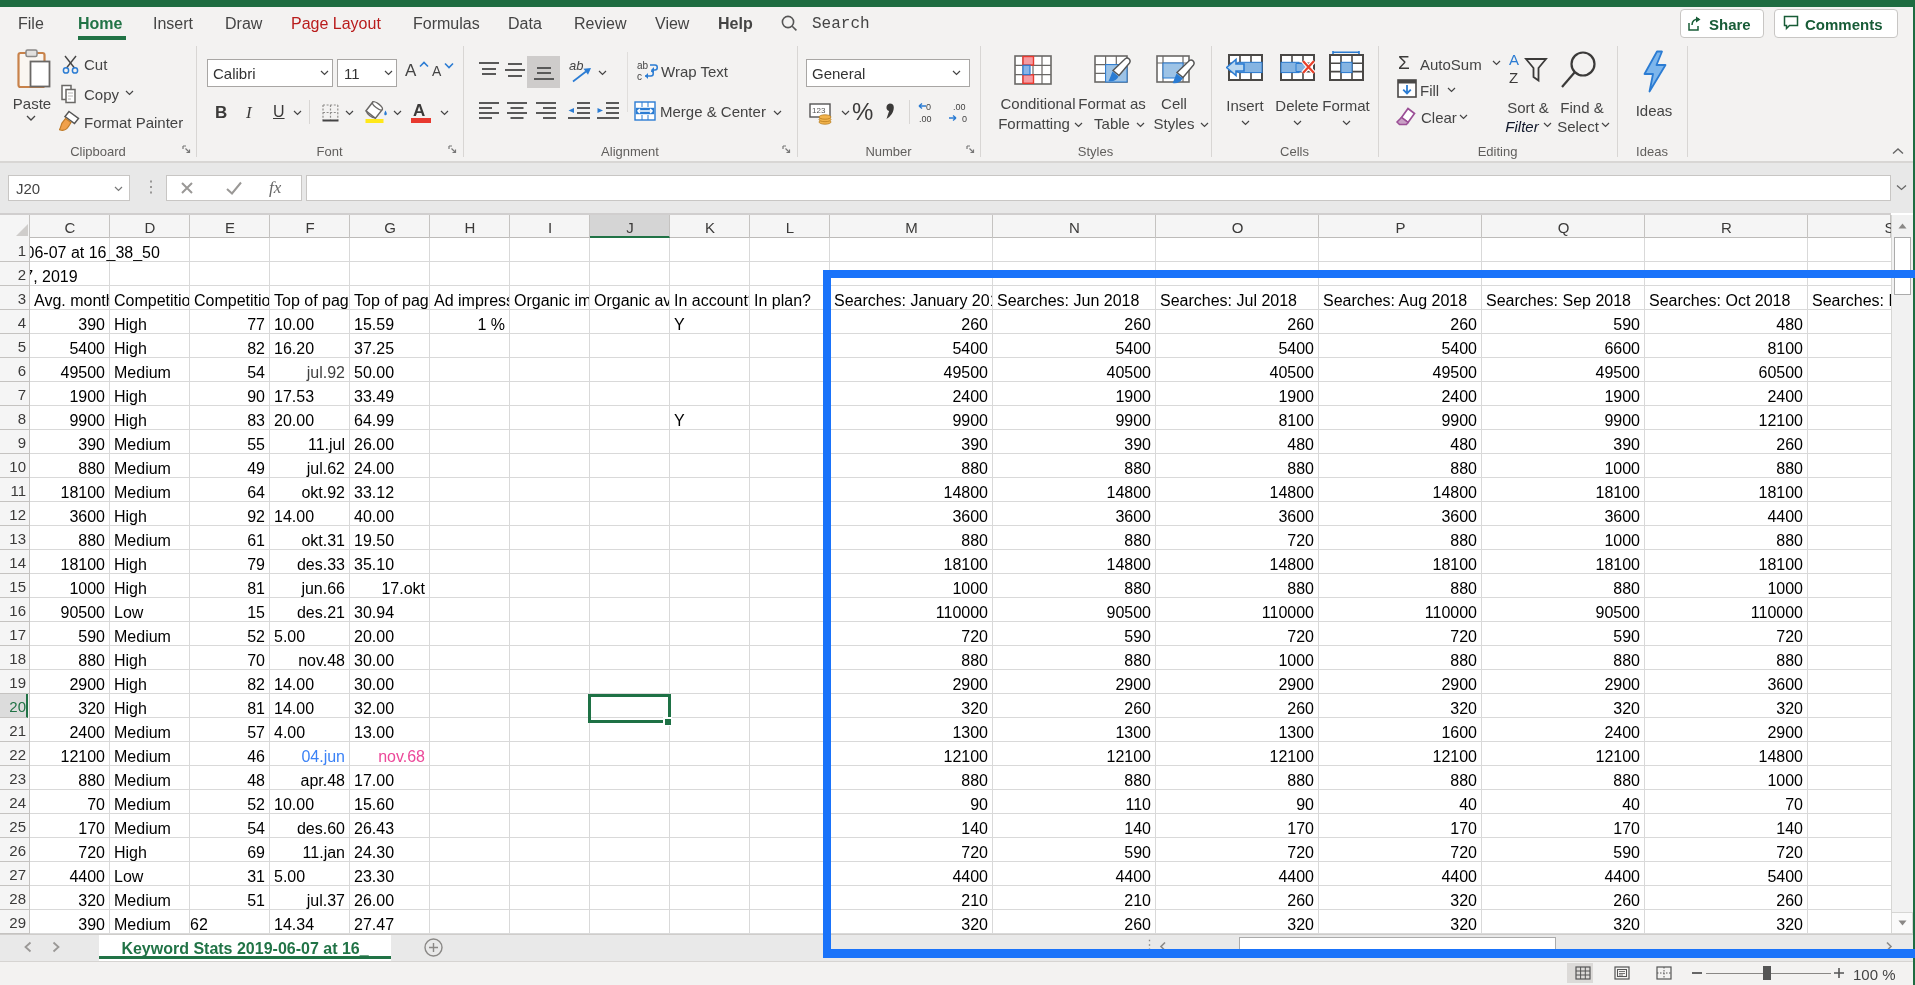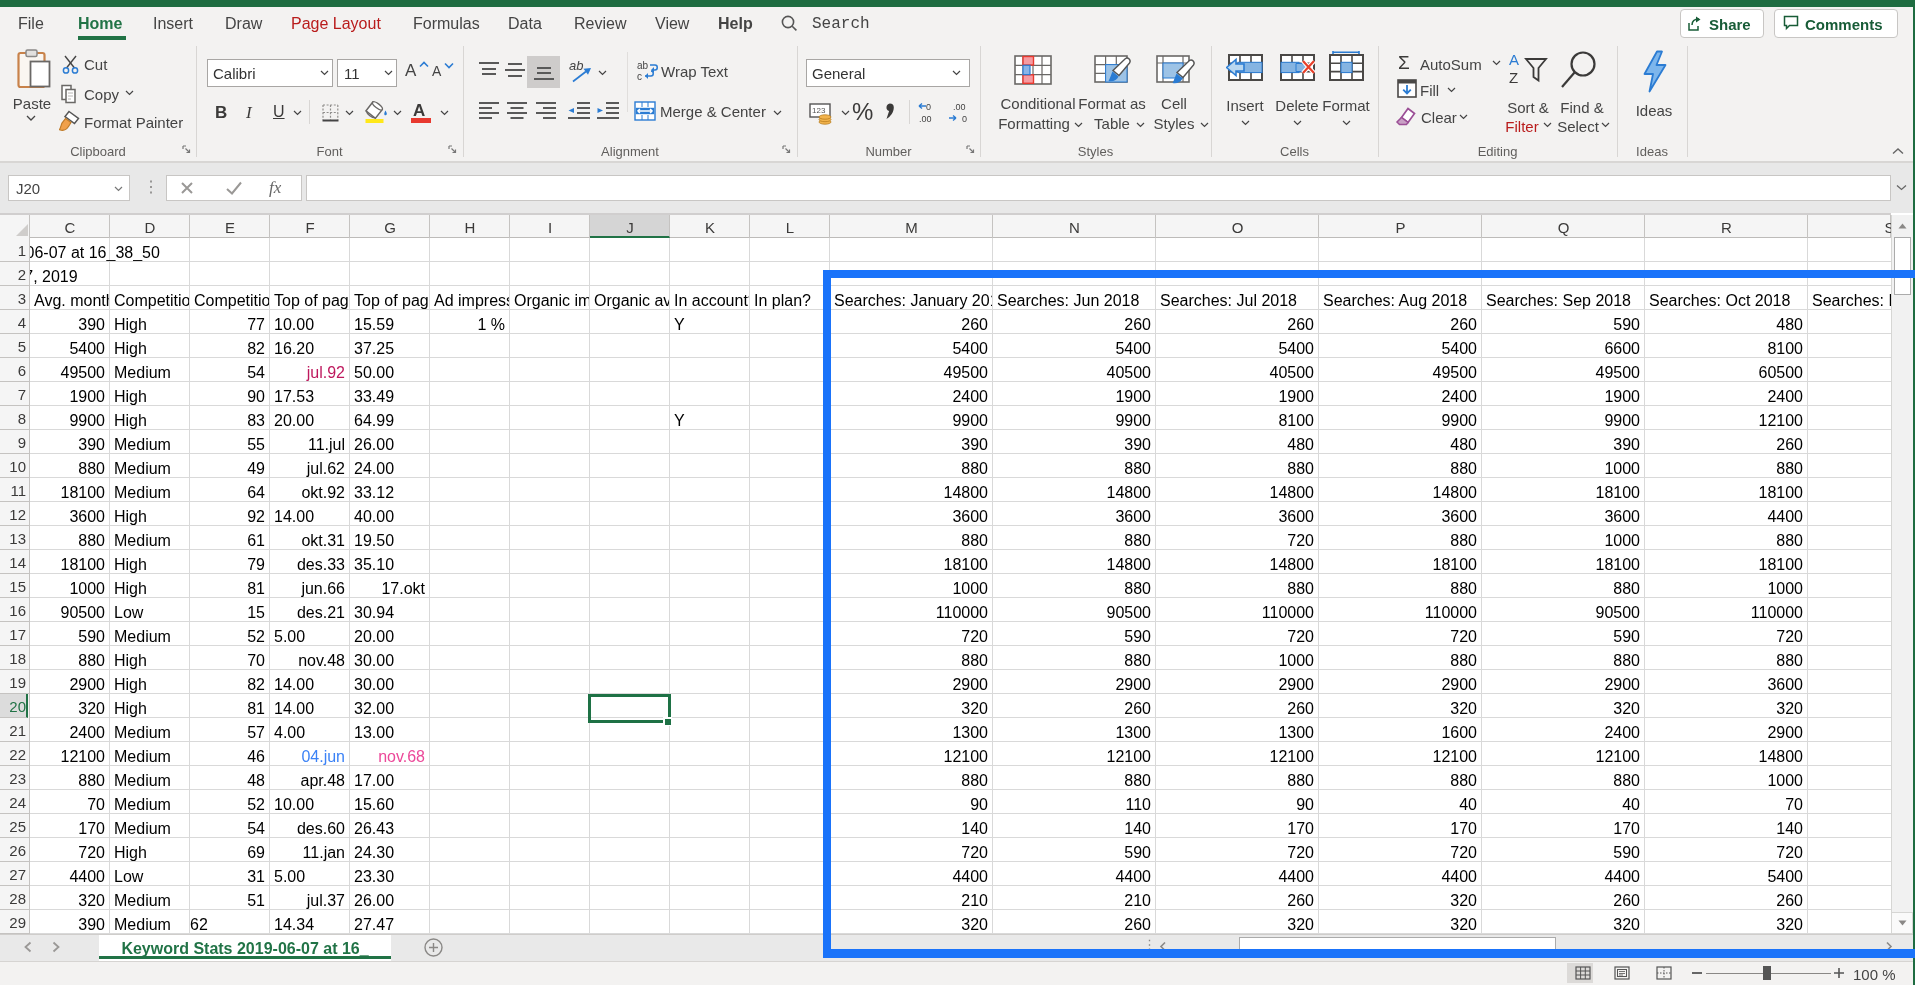--- a/index.html
+++ b/index.html
@@ -352,21 +352,21 @@
     <div class="t" style="left:1421px;top:110px;font-size:15px;color:#444;">Clear</div>
     <svg class="abs" style="left:1459px;top:114px" width="9" height="6" viewBox="0 0 9 6">
       <path d="M1 1 L4.5 4.5 L8 1" fill="none" stroke="#444" stroke-width="1.2"></path>
     </svg>
     <div class="t" style="left:1509px;top:52px;font-size:15px;color:#2b7cd3;">A</div>
     <div class="t" style="left:1509px;top:70px;font-size:15px;color:#3b3a39;">Z</div>
     <svg class="abs" style="left:1524px;top:57px" width="24" height="26" viewBox="0 0 24 26">
 <path d="M2 2 h20 l-7.5 9 v12.5 l-5-3.5 v-9z" fill="none" stroke="#3b3a39" stroke-width="1.8"></path>
 </svg>
     <div class="t" style="left:1490px;top:100px;width:76px;text-align:center;font-size:15px;color:#444;">Sort &amp;</div>
-    <div class="t" style="left:1484px;top:119px;width:76px;text-align:center;font-size:15px;color:#b91c1c;">Filter</div>
+    <div class="t" style="left:1484px;top:119px;width:76px;text-align:center;font-size:15px;color:#0f172a;font-style:italic;">Filter</div>
     <svg class="abs" style="left:1543px;top:122px" width="9" height="6" viewBox="0 0 9 6">
       <path d="M1 1 L4.5 4.5 L8 1" fill="none" stroke="#444" stroke-width="1.2"></path>
     </svg>
     <svg class="abs" style="left:1559px;top:50px" width="40" height="40" viewBox="0 0 40 40">
 <circle cx="24" cy="14" r="11.5" fill="none" stroke="#3b3a39" stroke-width="2.2"></circle>
 <line x1="15.5" y1="22.5" x2="3" y2="37" stroke="#3b3a39" stroke-width="2.2"></line>
 </svg>
     <div class="t" style="left:1544px;top:100px;width:76px;text-align:center;font-size:15px;color:#444;">Find &amp;</div>
     <div class="t" style="left:1540px;top:119px;width:76px;text-align:center;font-size:15px;color:#444;">Select</div>
     <svg class="abs" style="left:1601px;top:122px" width="9" height="6" viewBox="0 0 9 6">
@@ -554,21 +554,21 @@
     <div class="cell" style="left:354px;top:337px;width:75px;text-align:left;font-size:16px;color:#000">37.25</div>
     <div class="cell" style="left:830px;top:337px;width:158px;text-align:right;font-size:16px;color:#000">5400</div>
     <div class="cell" style="left:993px;top:337px;width:158px;text-align:right;font-size:16px;color:#000">5400</div>
     <div class="cell" style="left:1156px;top:337px;width:158px;text-align:right;font-size:16px;color:#000">5400</div>
     <div class="cell" style="left:1319px;top:337px;width:158px;text-align:right;font-size:16px;color:#000">5400</div>
     <div class="cell" style="left:1482px;top:337px;width:158px;text-align:right;font-size:16px;color:#000">6600</div>
     <div class="cell" style="left:1645px;top:337px;width:158px;text-align:right;font-size:16px;color:#000">8100</div>
     <div class="cell" style="left:30px;top:361px;width:75px;text-align:right;font-size:16px;color:#000">49500</div>
     <div class="cell" style="left:114px;top:361px;width:75px;text-align:left;font-size:16px;color:#000">Medium</div>
     <div class="cell" style="left:190px;top:361px;width:75px;text-align:right;font-size:16px;color:#000">54</div>
-    <div class="cell" style="left:270px;top:361px;width:75px;text-align:right;font-size:16px;color:#be185d">jul.92</div>
+    <div class="cell" style="left:270px;top:361px;width:75px;text-align:right;font-size:16px;color:#404040">jul.92</div>
     <div class="cell" style="left:354px;top:361px;width:75px;text-align:left;font-size:16px;color:#000">50.00</div>
     <div class="cell" style="left:830px;top:361px;width:158px;text-align:right;font-size:16px;color:#000">49500</div>
     <div class="cell" style="left:993px;top:361px;width:158px;text-align:right;font-size:16px;color:#000">40500</div>
     <div class="cell" style="left:1156px;top:361px;width:158px;text-align:right;font-size:16px;color:#000">40500</div>
     <div class="cell" style="left:1319px;top:361px;width:158px;text-align:right;font-size:16px;color:#000">49500</div>
     <div class="cell" style="left:1482px;top:361px;width:158px;text-align:right;font-size:16px;color:#000">49500</div>
     <div class="cell" style="left:1645px;top:361px;width:158px;text-align:right;font-size:16px;color:#000">60500</div>
     <div class="cell" style="left:30px;top:385px;width:75px;text-align:right;font-size:16px;color:#000">1900</div>
     <div class="cell" style="left:114px;top:385px;width:75px;text-align:left;font-size:16px;color:#000">High</div>
     <div class="cell" style="left:190px;top:385px;width:75px;text-align:right;font-size:16px;color:#000">90</div>

